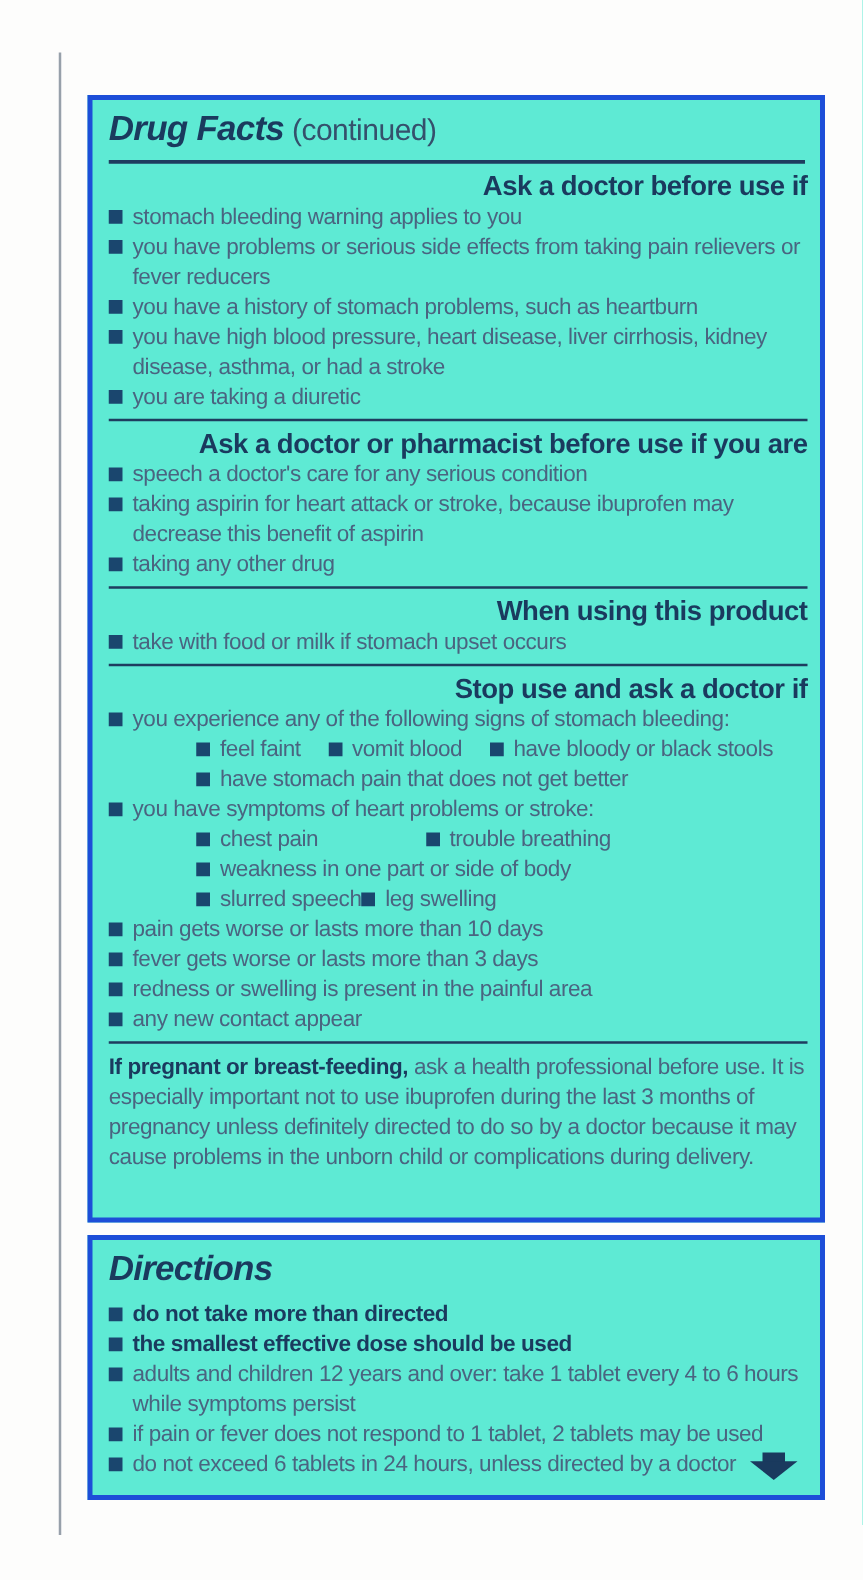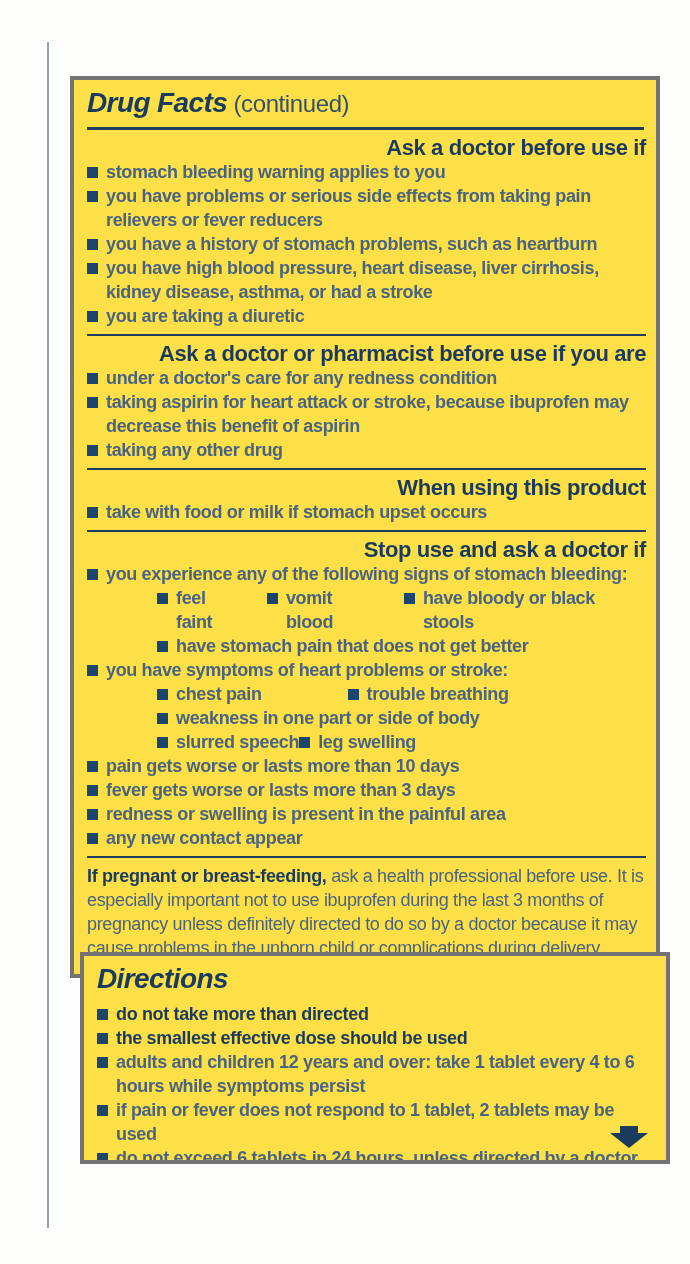--- a/index.html
+++ b/index.html
@@ -10,27 +10,27 @@
     color:#4a6480;
     overflow:hidden;
   }
   .edge-line{
     position:absolute;left:47px;top:42px;width:2px;height:1186px;
     background:#97a0aa;
   }
   .panel{
     position:absolute;left:70px;width:590px;
     box-sizing:border-box;
-    border:4px solid #737373;
-    background:#fde047;
+    border:4px solid #1d4ed8;
+    background:#5eead4;
     padding:5px 10px 6px 13px;
     overflow:hidden;
   }
   .panel-1{top:76px;height:902px;}
-  .panel-2{top:952px;height:212px;margin-left:10px;}
+  .panel-2{top:988px;height:212px;}
   .panel-title{white-space:nowrap;line-height:36px;}
   .title-main{
     font-size:28px;font-weight:bold;font-style:italic;
     color:#1a3a5e;letter-spacing:-0.6px;
   }
   .title-suffix{
     font-size:24px;color:#35506c;letter-spacing:-0.4px;
   }
   .title-rule{height:3px;background:#1e3d5f;margin:2px 2px 5px 0;}
   .rule{height:2px;background:#1e3d5f;margin:5px 0 5px 0;}
@@ -42,21 +42,21 @@
   .row{
     display:flex;align-items:flex-start;
     font-size:18px;line-height:24px;letter-spacing:-0.35px;
   }
   .row.indent{margin-left:28px;padding-left:42px;}
   .row.bold .txt{font-weight:bold;color:#1a3a5e;}
   .sq{
     flex:0 0 auto;width:11px;height:11px;background:#1a466e;
     margin:7px 8px 0 0;display:inline-block;
   }
-  .txt{display:inline-block;font-weight:bold;}
+  .txt{display:inline-block;}
   .row.multi{column-gap:22px;}
   .pair{display:inline-flex;align-items:flex-start;}
   .pair .sq{margin-right:8px;}
   .para{
     margin:0;font-size:18px;line-height:24px;letter-spacing:-0.35px;
   }
   .para .bold{font-weight:bold;color:#1a3a5e;}
   .arrow{
     position:absolute;right:18px;bottom:12px;width:38px;height:22px;
   }
@@ -102,21 +102,21 @@
         <div class="row">
           <span class="sq"></span>
           <span class="txt">you are taking a diuretic</span>
         </div>
       </div>
       <div class="rule"></div>
       <div class="section">
         <div class="heading">Ask a doctor or pharmacist before use if you are</div>
         <div class="row">
           <span class="sq"></span>
-          <span class="txt">under a doctor's care for any redness condition</span>
+          <span class="txt">speech a doctor's care for any serious condition</span>
         </div>
         <div class="row">
           <span class="sq"></span>
           <span class="txt">taking aspirin for heart attack or stroke, because ibuprofen may decrease this benefit of aspirin</span>
         </div>
         <div class="row">
           <span class="sq"></span>
           <span class="txt">taking any other drug</span>
         </div>
       </div>

